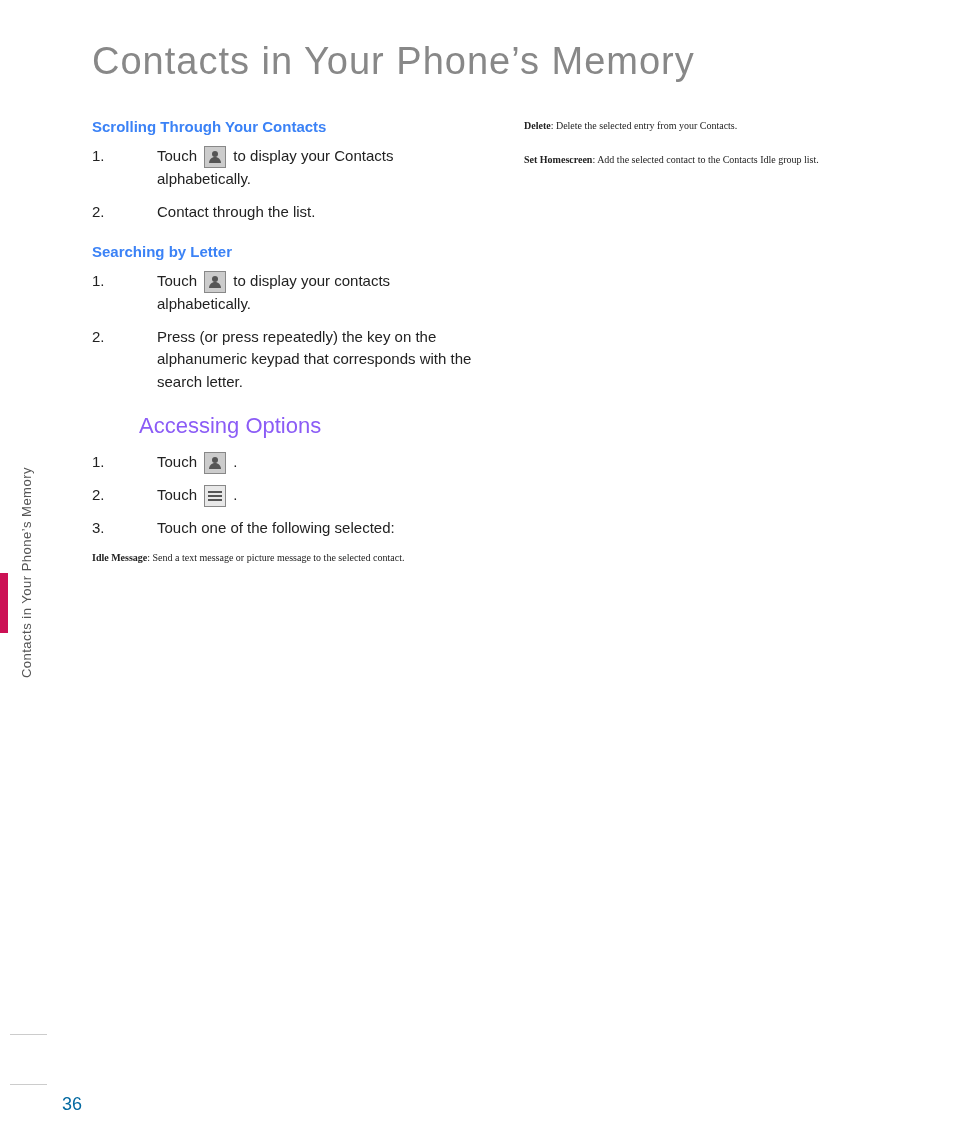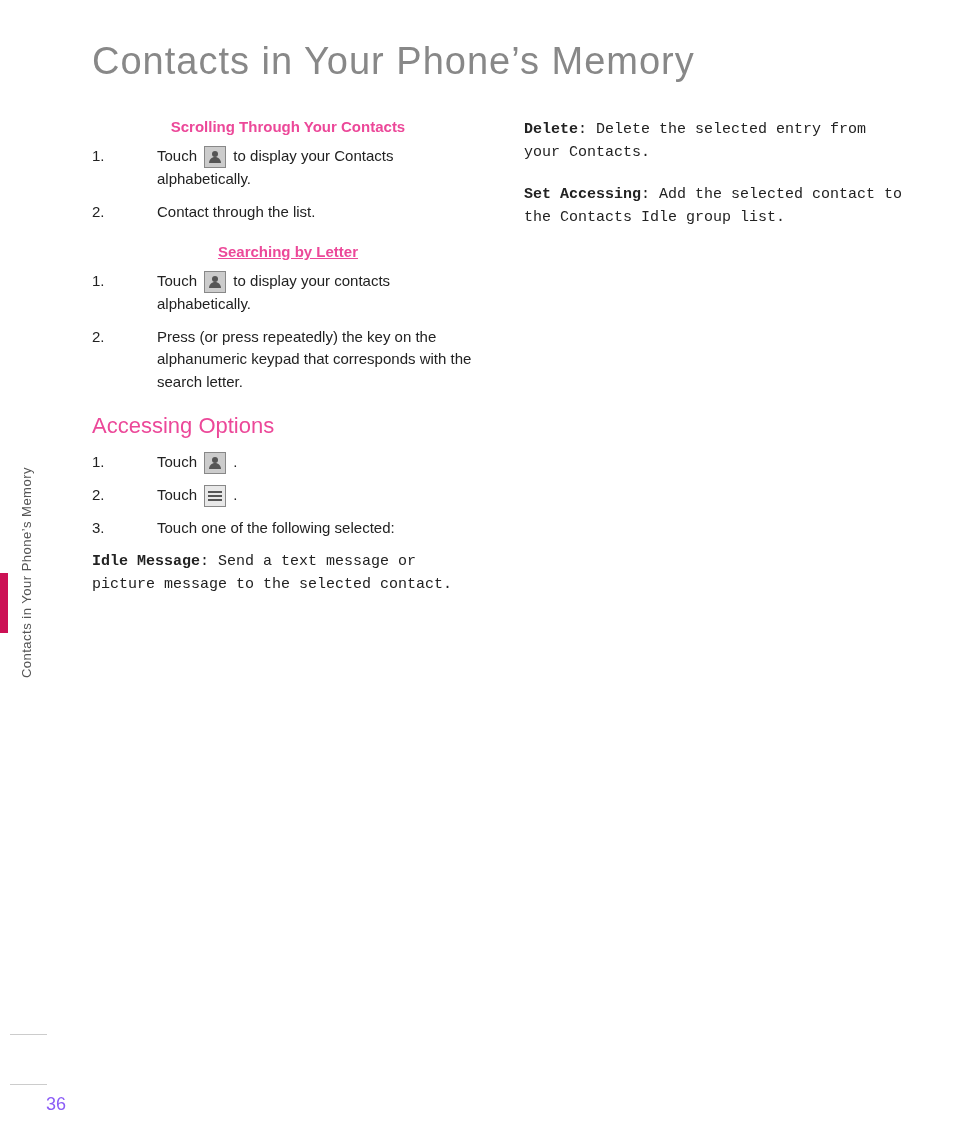--- a/index.html
+++ b/index.html
@@ -93,33 +93,33 @@
 
     .right-col {
       flex: 1;
       max-width: 380px;
     }
 
     
     .section-title {
       font-size: 15px;
       font-weight: bold;
-      color: #ec4899;
+      color: #3b82f6;
       margin-bottom: 10px;
       font-family: Arial, sans-serif;
-      text-align: center;
     }
 
     .section-title-colored {
       font-size: 22px;
       font-weight: normal;
-      color: #ec4899;
+      color: #8b5cf6;
       margin-bottom: 12px;
       font-family: Arial, sans-serif;
       margin-top: 20px;
+      margin-left: 47px;
     }
 
     
     .list-item {
       display: flex;
       align-items: flex-start;
       margin-bottom: 10px;
       font-size: 15px;
       color: #222;
       line-height: 1.5;
@@ -177,41 +177,41 @@
 
     .icon-menu-line {
       width: 14px;
       height: 2px;
       background: #555;
     }
 
     
     .right-para {
       margin-bottom: 18px;
-      font-size: 15px;
+      font-size: 10px;
       color: #222;
       line-height: 1.55;
-      font-family: Liberation Mono, monospace;
+      font-family: Liberation Serif, serif;
     }
 
     .bold-term {
       font-weight: bold;
     }
 
     
-    .mt-20 { margin-top: 20px; text-decoration: underline; }
+    .mt-20 { margin-top: 20px; }
     .mt-10 { margin-top: 10px; }
 
     
     .page-number {
       position: absolute;
       bottom: 30px;
-      left: 46px;
+      left: 62px;
       font-size: 18px;
-      color: #8b5cf6;
+      color: #0369a1;
       font-family: Arial, sans-serif;
     }
   </style>
 </head>
 <body>
 
 <div class="sidebar">
   <span class="sidebar-text">Contacts in Your Phone’s Memory</span>
   <div class="sidebar-accent"></div>
   <div class="sidebar-line-top"></div>
@@ -308,21 +308,21 @@
 
     </div>
 
     <div class="right-col">
 
       <div class="right-para">
         <span class="bold-term">Delete</span><span>: Delete the selected entry from your Contacts.</span>
       </div>
 
       <div class="right-para">
-        <span class="bold-term">Set Accessing</span><span>:  Add the selected contact to the Contacts Idle group list.</span>
+        <span class="bold-term">Set Homescreen</span><span>:  Add the selected contact to the Contacts Idle group list.</span>
       </div>
 
 
 
     </div>
 
   </div>
 
 </div>
 

